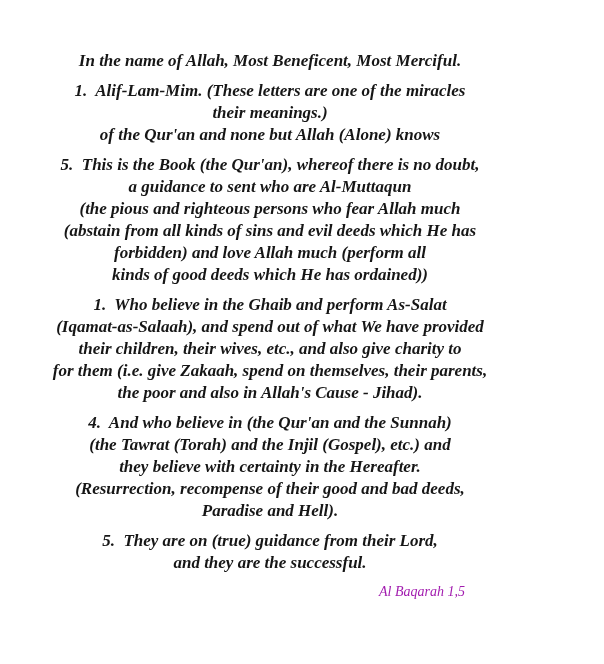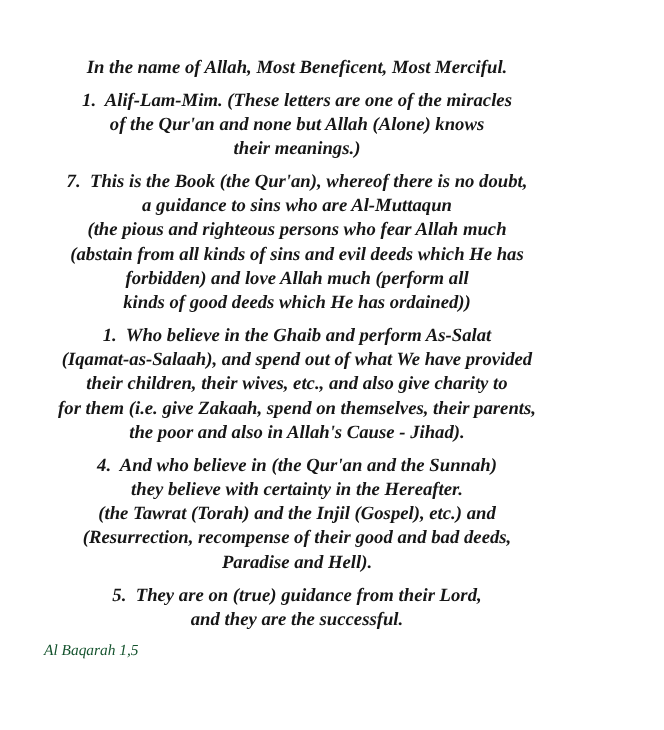--- a/index.html
+++ b/index.html
@@ -25,67 +25,67 @@
     line-height: 22px;
   }
   .para {
     margin: 0 0 8px 0;
   }
   .line {
     display: block;
     white-space: pre;
   }
   .attribution {
-    text-align: left;
+    text-align: right;
     padding-right: 35px;
     font-size: 14px;
     font-weight: 400;
     font-style: italic;
     line-height: 20px;
     margin-top: 2px;
-    color: #14532d;
+    color: #a21caf;
   }
 </style>
 </head>
 <body>
 
 <div class="page">
   <div class="content">
 
     <p class="para">
       <span class="line">In the name of Allah, Most Beneficent, Most Merciful.</span>
     </p>
 
     <p class="para">
       <span class="line">1.  Alif-Lam-Mim. (These letters are one of the miracles</span>
+      <span class="line">their meanings.)</span>
       <span class="line">of the Qur'an and none but Allah (Alone) knows</span>
-      <span class="line">their meanings.)</span>
     </p>
 
     <p class="para">
-      <span class="line">7.  This is the Book (the Qur'an), whereof there is no doubt,</span>
-      <span class="line">a guidance to sins who are Al-Muttaqun</span>
+      <span class="line">5.  This is the Book (the Qur'an), whereof there is no doubt,</span>
+      <span class="line">a guidance to sent who are Al-Muttaqun</span>
       <span class="line">(the pious and righteous persons who fear Allah much</span>
       <span class="line">(abstain from all kinds of sins and evil deeds which He has</span>
       <span class="line">forbidden) and love Allah much (perform all</span>
       <span class="line">kinds of good deeds which He has ordained))</span>
     </p>
 
     <p class="para">
       <span class="line">1.  Who believe in the Ghaib and perform As-Salat</span>
       <span class="line">(Iqamat-as-Salaah), and spend out of what We have provided</span>
       <span class="line">their children, their wives, etc., and also give charity to</span>
       <span class="line">for them (i.e. give Zakaah, spend on themselves, their parents,</span>
       <span class="line">the poor and also in Allah's Cause - Jihad).</span>
     </p>
 
     <p class="para">
       <span class="line">4.  And who believe in (the Qur'an and the Sunnah)</span>
+      <span class="line">(the Tawrat (Torah) and the Injil (Gospel), etc.) and</span>
       <span class="line">they believe with certainty in the Hereafter.</span>
-      <span class="line">(the Tawrat (Torah) and the Injil (Gospel), etc.) and</span>
       <span class="line">(Resurrection, recompense of their good and bad deeds,</span>
       <span class="line">Paradise and Hell).</span>
     </p>
 
     <p class="para">
       <span class="line">5.  They are on (true) guidance from their Lord,</span>
       <span class="line">and they are the successful.</span>
     </p>
 
     <div class="attribution">Al Baqarah 1,5</div>

